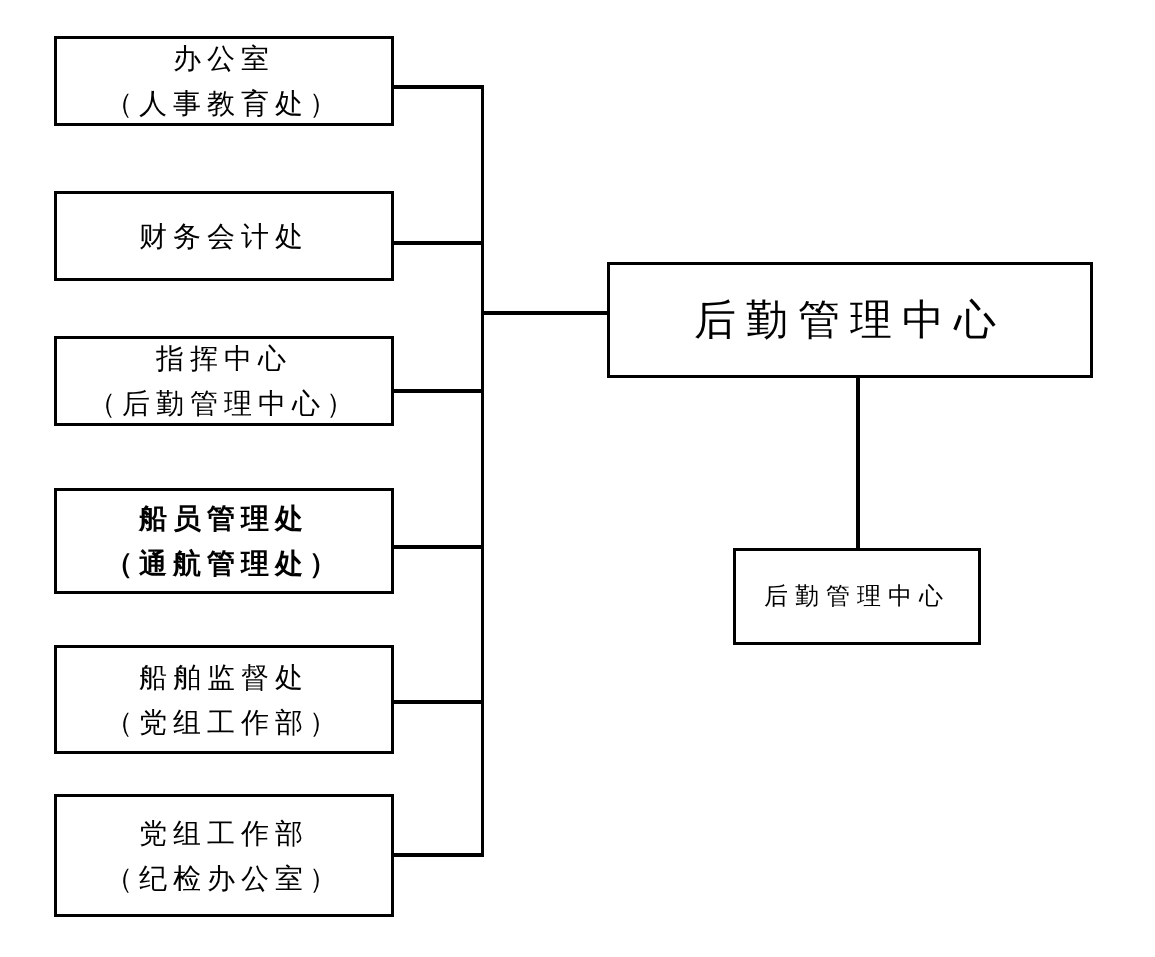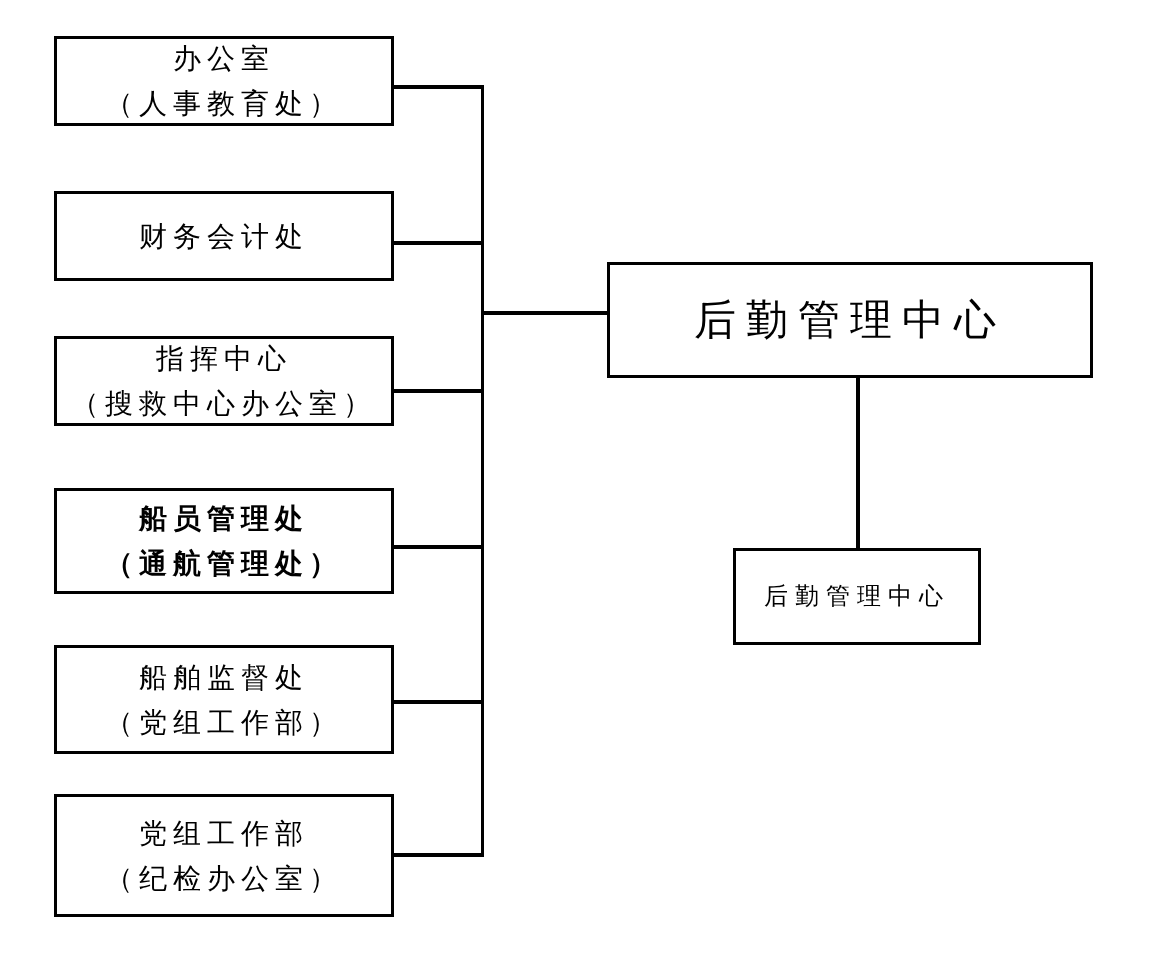--- a/index.html
+++ b/index.html
@@ -92,21 +92,21 @@
     <div>办公室</div>
     <div>（人事教育处）</div>
   </div>
 
   <div class="box dept" id="dept-1">
     <div>财务会计处</div>
   </div>
 
   <div class="box dept" id="dept-2">
     <div>指挥中心</div>
-    <div>（搜救中心办公室）</div>
+    <div>（后勤管理中心）</div>
   </div>
 
   <div class="box dept" id="dept-3">
     <div>船员管理处</div>
     <div>（通航管理处）</div>
   </div>
 
   <div class="box dept" id="dept-4">
     <div>船舶监督处</div>
     <div>（党组工作部）</div>

